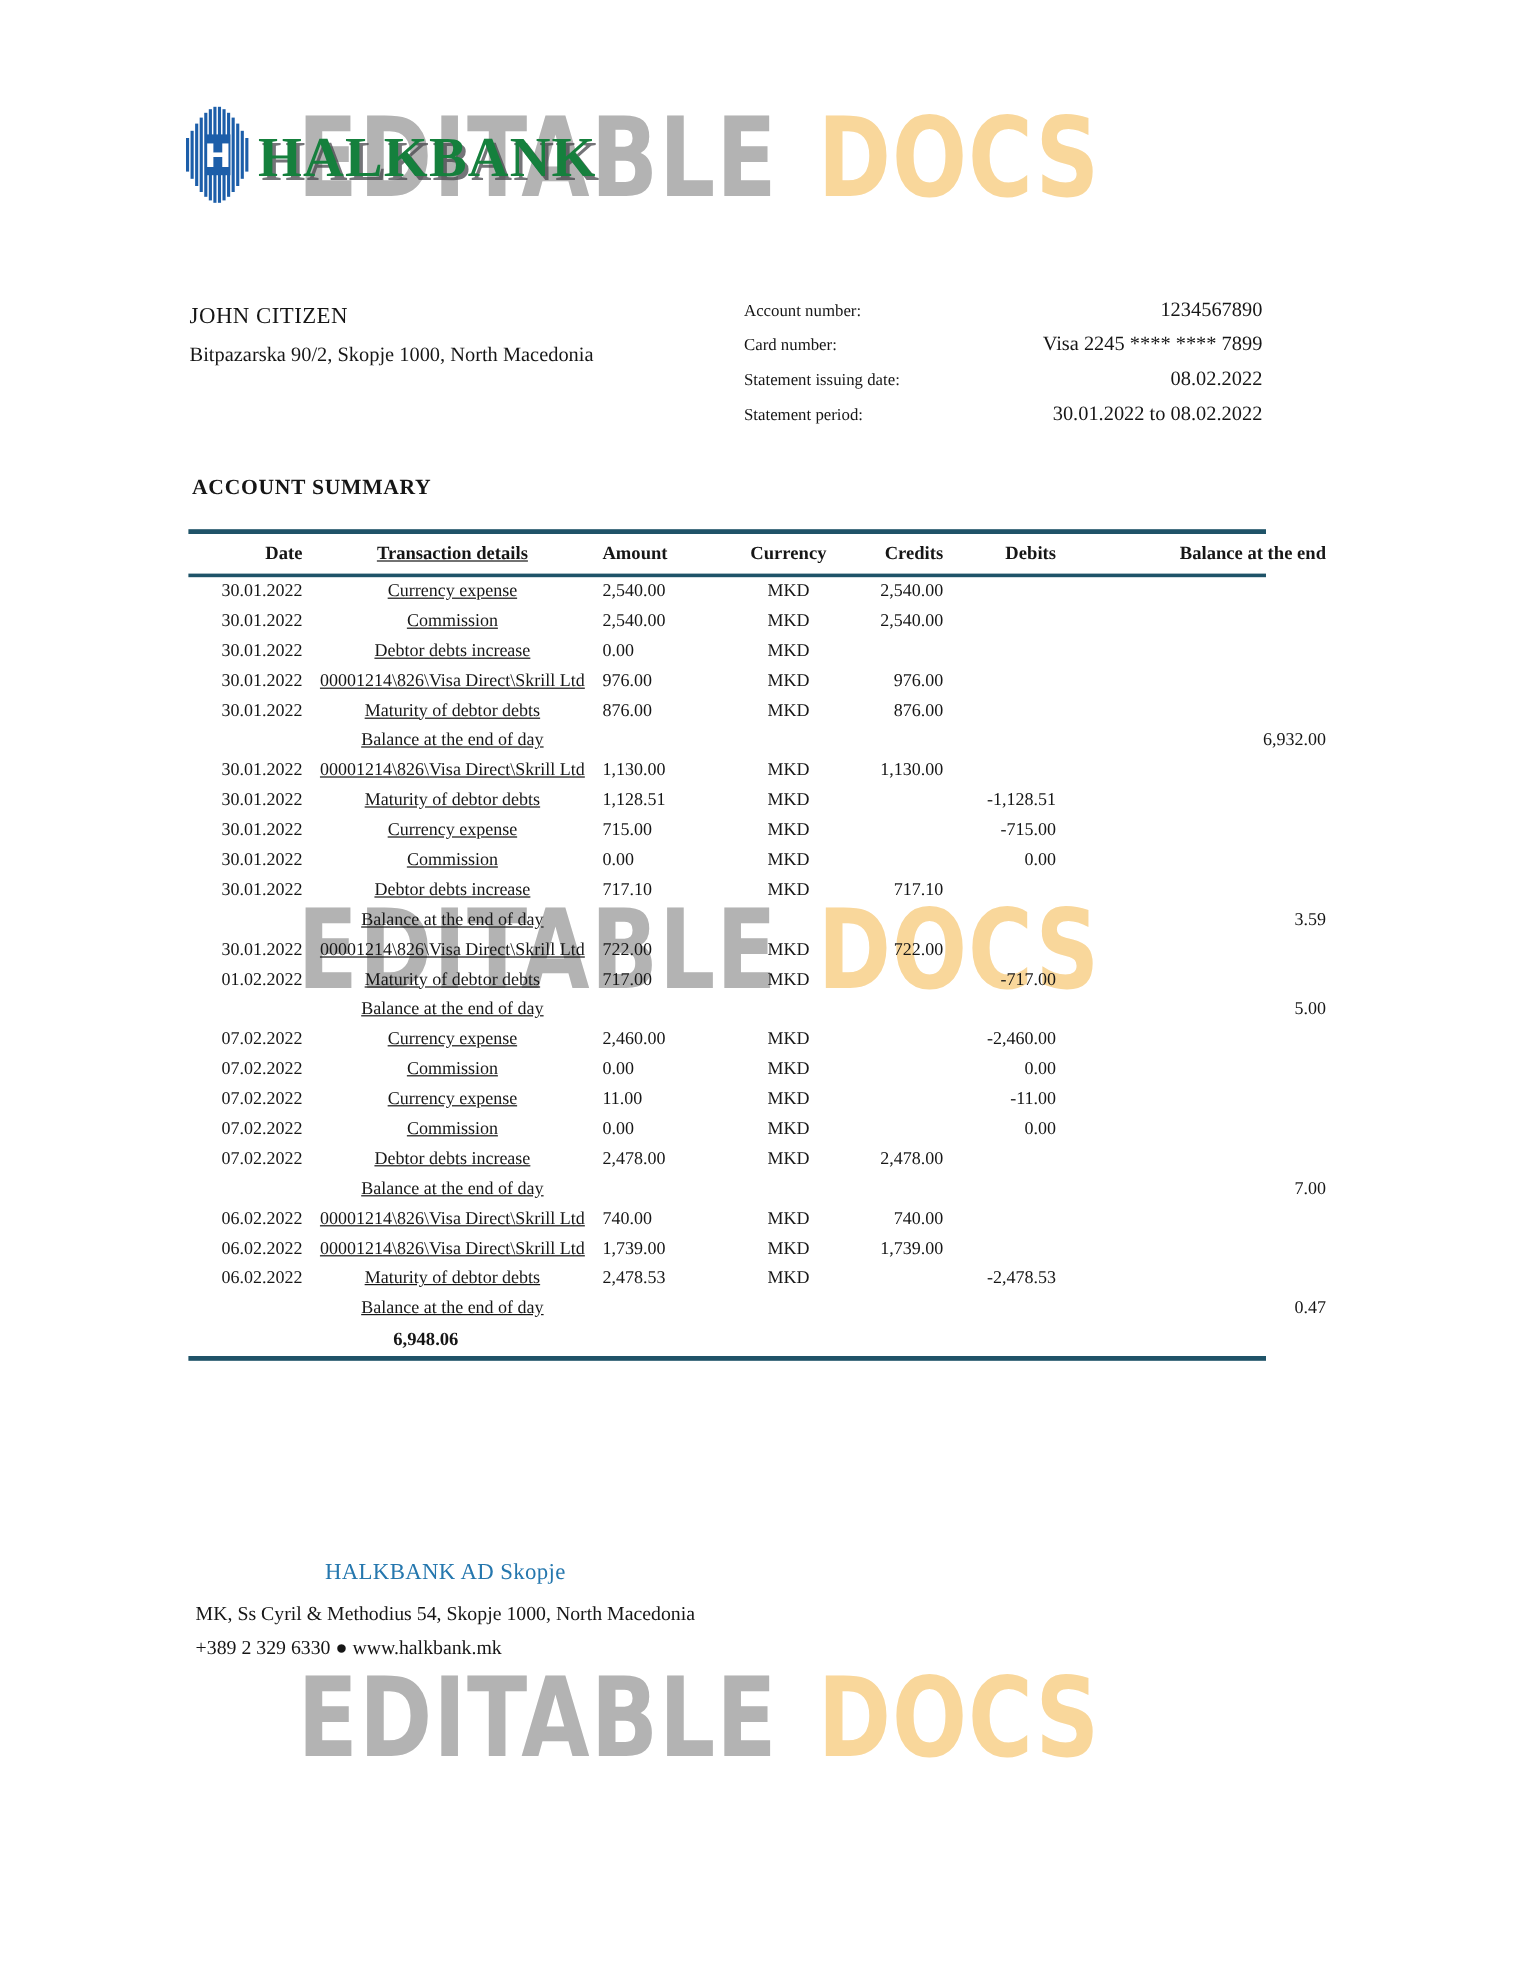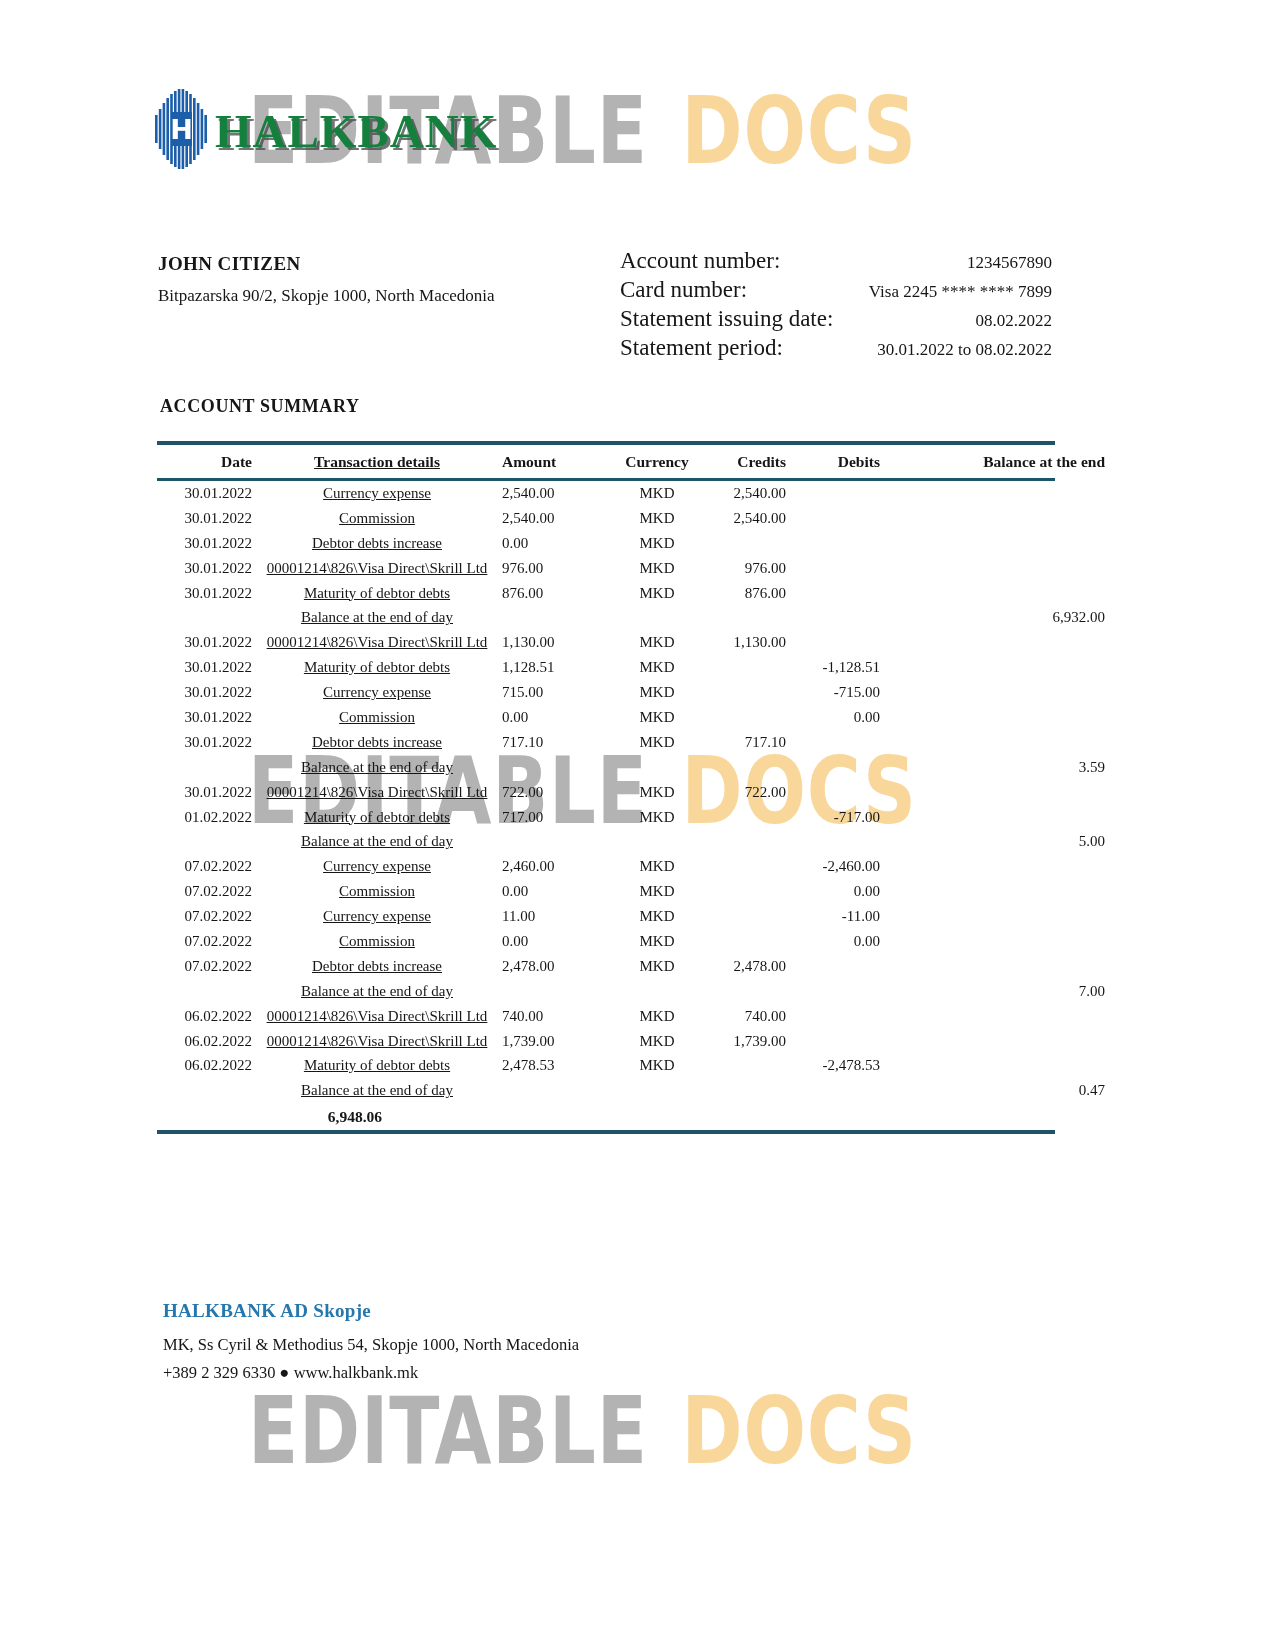--- a/index.html
+++ b/index.html
@@ -21,26 +21,26 @@
 
   
   .logo-row { position:absolute; left:155px; top:88px; display:flex; align-items:center; }
   .logo-icon { margin-right:6px; }
   .logo-word { font-family:"Liberation Serif", serif; font-weight:bold; font-size:47px;
     color:#15803d; letter-spacing:1px;
     text-shadow:3px 3px 0 rgba(70,70,75,0.75); }
 
   
   .holder { position:absolute; left:158px; top:253px; }
-  .holder-name { font-weight:bold; font-size:19px; letter-spacing:0.4px; }
+  .holder-name { font-weight:normal; font-size:19px; letter-spacing:0.4px; }
   .holder-address { font-size:17px; margin-top:11px; }
 
   .acct-info { position:absolute; left:620px; top:248px; width:432px; }
   .acct-row { display:flex; justify-content:space-between; align-items:baseline; height:29px; }
-  .acct-label { font-size:23px; }
+  .acct-label { font-size:14px; }
   .acct-value { font-size:17px; text-align:right; }
 
   
   .section-title { position:absolute; left:160px; top:396px; font-weight:bold;
     font-size:18px; letter-spacing:0.6px; }
 
   
   .stmt-table { position:absolute; left:157px; top:441px; width:948px; }
   .rule { width:898px; }
   .rule-top   { border-top:4px solid #1f5368; }
@@ -55,21 +55,21 @@
   .c-details  { width:250px; text-align:center; white-space:nowrap;text-decoration:underline; }
   .c-amount   { width:110px; text-align:left; }
   .c-currency { width:90px;  text-align:center; }
   .c-credits  { width:84px;  text-align:right;font-family:Liberation Serif, serif; }
   .c-debits   { width:94px;  text-align:right; }
   .c-balance  { width:225px; text-align:right; }
   .total-spacer { width:723px; text-align:right; }
 
   
   .footer { position:absolute; left:163px; top:1300px; }
-  .footer-bank { font-weight:bold; font-size:19px; color:#2577ae; letter-spacing:0.3px; }
+  .footer-bank { font-weight:normal; font-size:19px; color:#2577ae; letter-spacing:0.3px;text-align:center; }
   .footer-address { font-size:16.5px; margin-top:13px; }
   .footer-phone { font-size:16.5px; margin-top:8px; }
 </style>
 </head>
 <body>
 
 <div class="page">
 
   <div class="watermark wm-top">
     <span class="wm-gray">EDITABLE</span>

